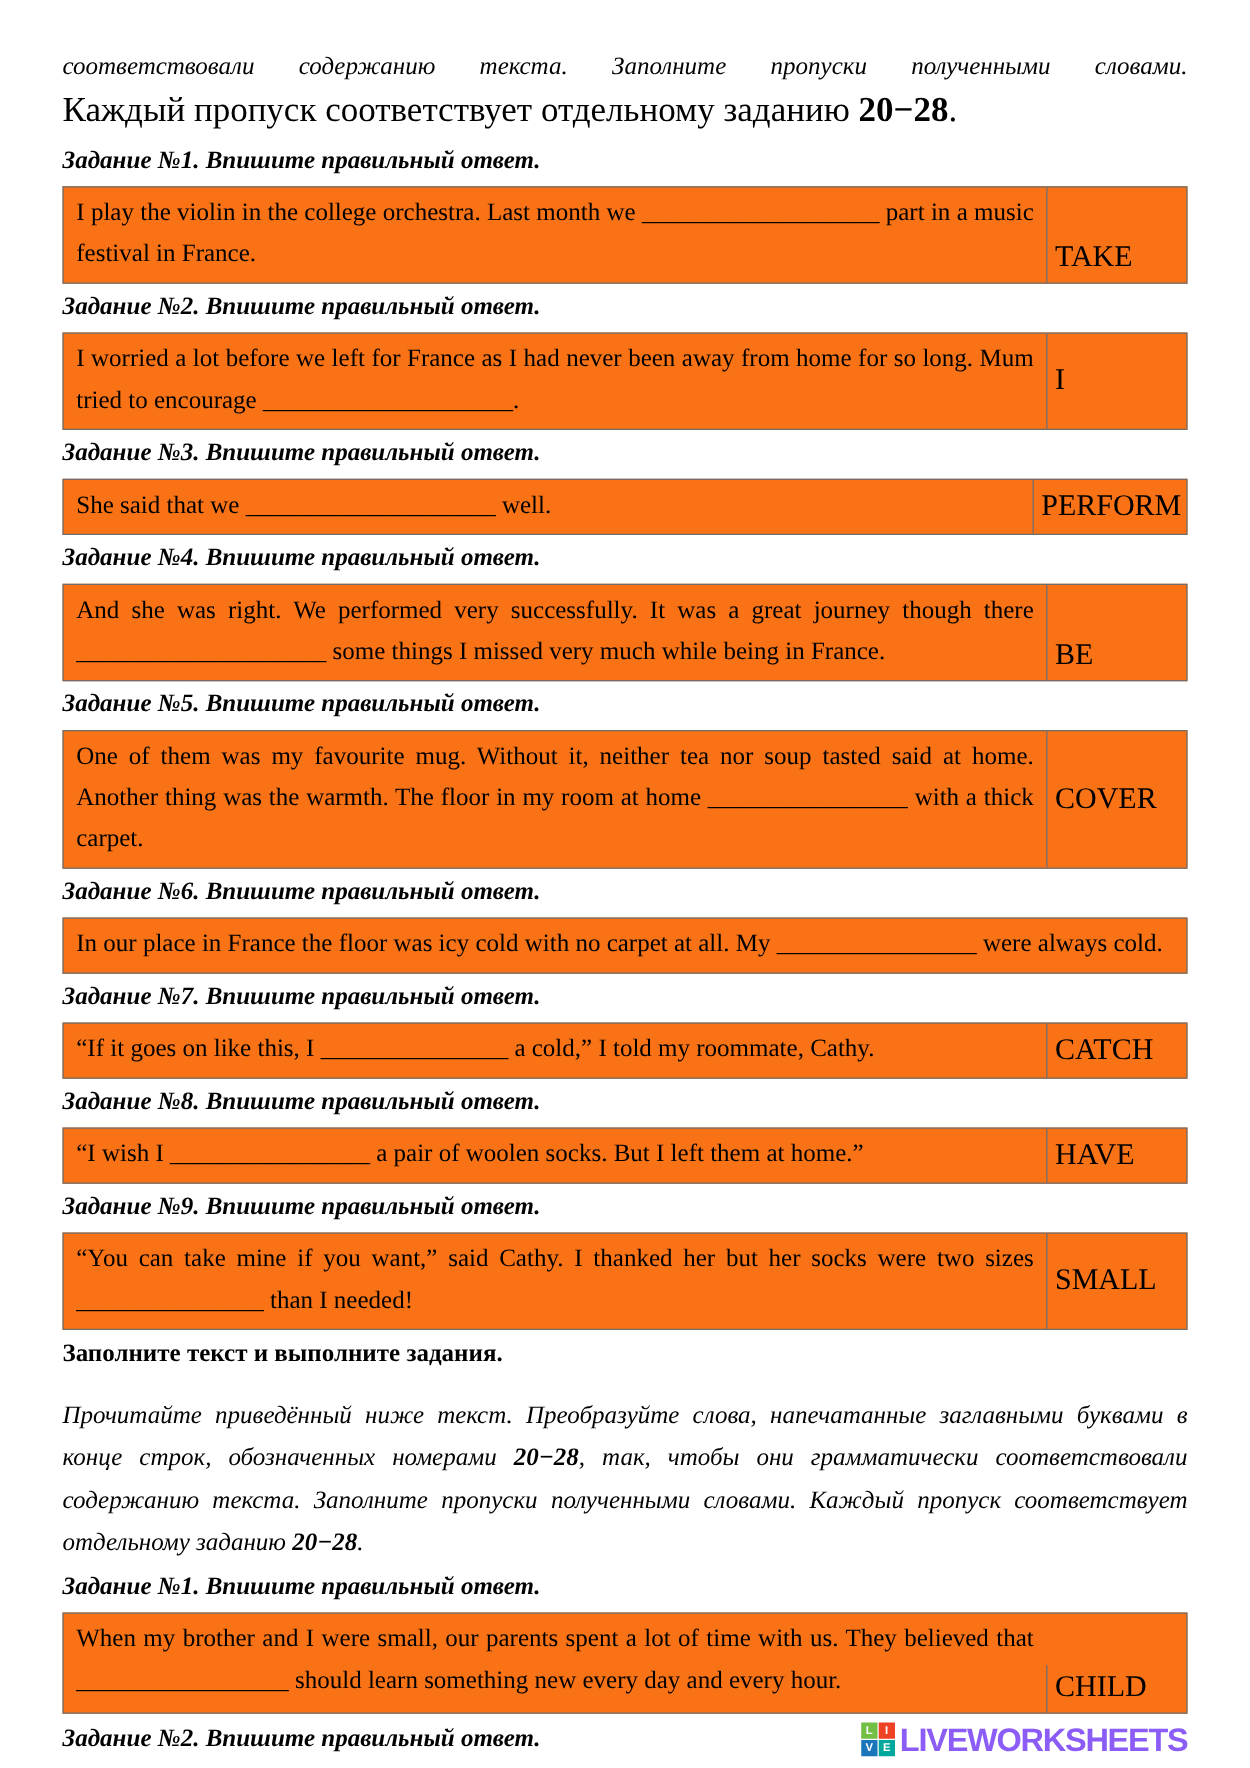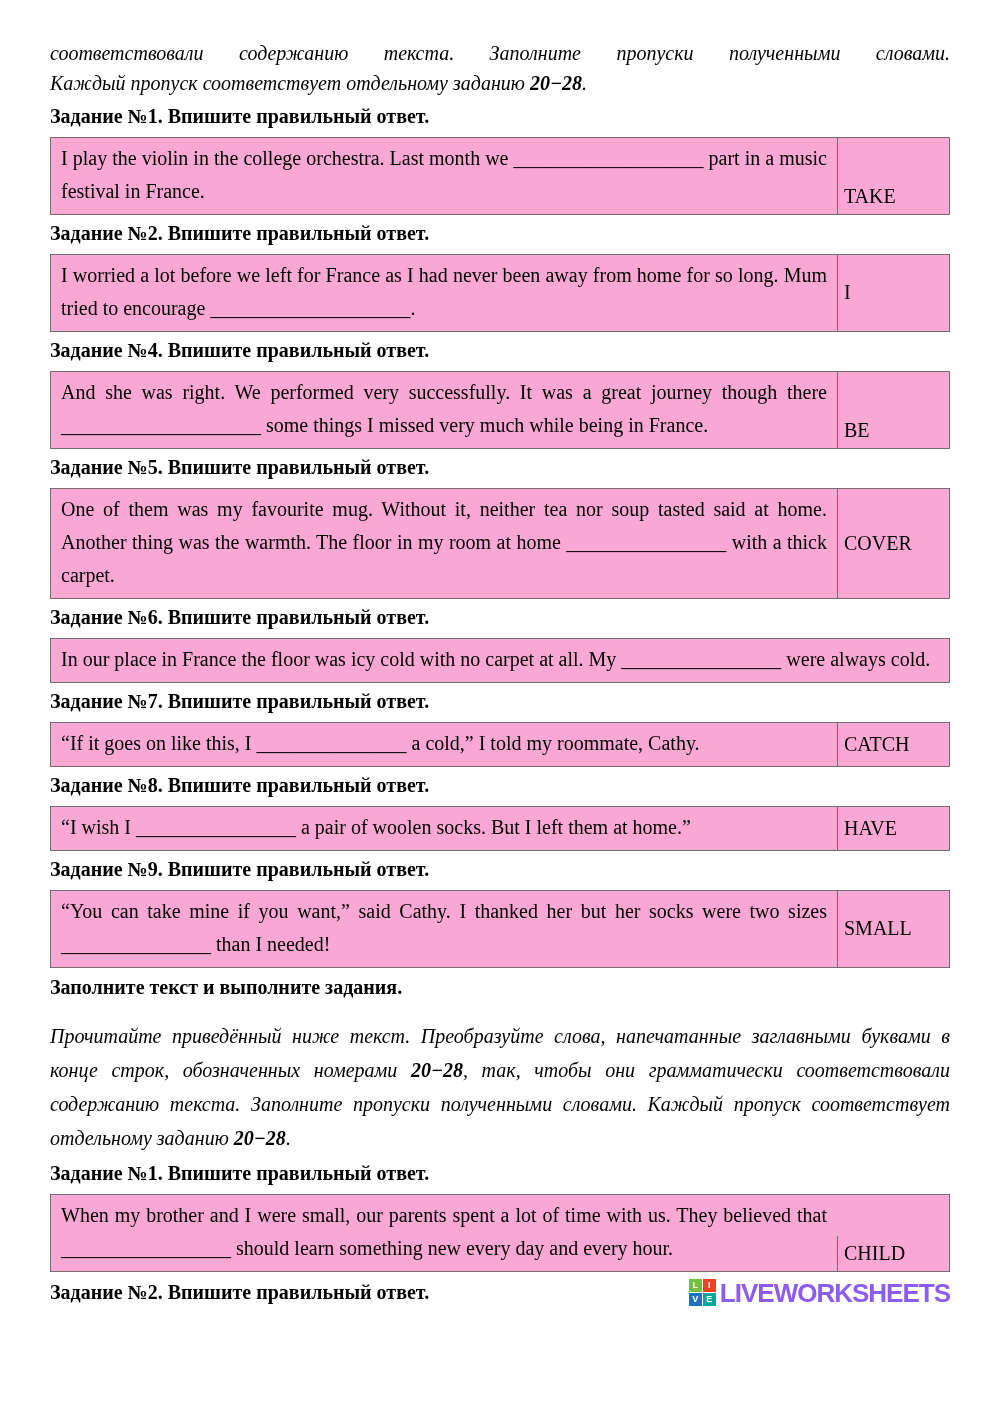--- a/index.html
+++ b/index.html
@@ -23,68 +23,68 @@
   }
   
   .intro-line1 {
     font-style: italic;
     font-size: 20px;
     line-height: 1.5;
     text-align: justify;
     text-align-last: justify;
   }
   .intro-line2 {
-    font-style: italic;
-    font-size: 20px;
+    font-size: 28px;
     line-height: 1.5;
     margin-bottom: 4px;
   }
   .intro-line2 b, .intro-par b { font-weight: bold; }
   .intro-par {
     font-style: italic;
     font-size: 20px;
     line-height: 1.7;
     text-align: justify;
     margin: 20px 0 2px 0;
   }
   
   .task-heading {
     font-weight: bold;
     font-size: 20px;
     line-height: 1.15;
     margin: 7px 0 0 0;
+    font-style: italic;
   }
   .section-heading {
     font-weight: bold;
     font-size: 20px;
     line-height: 1.15;
     margin: 8px 0 2px 0;
   }
   .task-box {
     display: flex;
     border: 1px solid #6e6e6e;
     margin: 9px 0 7px 0;
-    background: #f9a8d4;
+    background: #f97316;
   }
   .task-text {
     flex: 1 1 auto;
     font-size: 20px;
     line-height: 1.65;
     text-align: justify;
     padding: 4px 10px 6px 10px;
   }
   .task-word-cell {
     flex: 0 0 112px;
     border-left: 1px solid #6e6e6e;
     display: flex;
     padding: 5px 4px 6px 6px;
     box-sizing: border-box;
   }
   .task-word {
-    font-size: 20px;
+    font-size: 24px;
     white-space: nowrap;
   }
   .align-center { align-items: center; }
   .align-bottom { align-items: flex-end; }
   .align-top    { align-items: flex-end; margin-top: 41px; }
   
   .footer-row {
     display: flex;
     justify-content: space-between;
     align-items: center;
@@ -149,20 +149,29 @@
   <section class="task">
     <h3 class="task-heading">Задание №2. Впишите правильный ответ.</h3>
     <div class="task-box">
       <div class="task-text">I worried a lot before we left for France as I had never been away from home for so long. Mum tried to encourage ____________________.</div>
       <div class="task-word-cell align-center">
         <span class="task-word">I</span>
       </div>
     </div>
   </section>
 
+  <section class="task">
+    <h3 class="task-heading">Задание №3. Впишите правильный ответ.</h3>
+    <div class="task-box">
+      <div class="task-text">She said that we ____________________ well.</div>
+      <div class="task-word-cell align-center">
+        <span class="task-word">PERFORM</span>
+      </div>
+    </div>
+  </section>
 
   <section class="task">
     <h3 class="task-heading">Задание №4. Впишите правильный ответ.</h3>
     <div class="task-box">
       <div class="task-text">And she was right. We performed very successfully. It was a great journey though there ____________________ some things I missed very much while being in France.</div>
       <div class="task-word-cell align-bottom">
         <span class="task-word">BE</span>
       </div>
     </div>
   </section>

